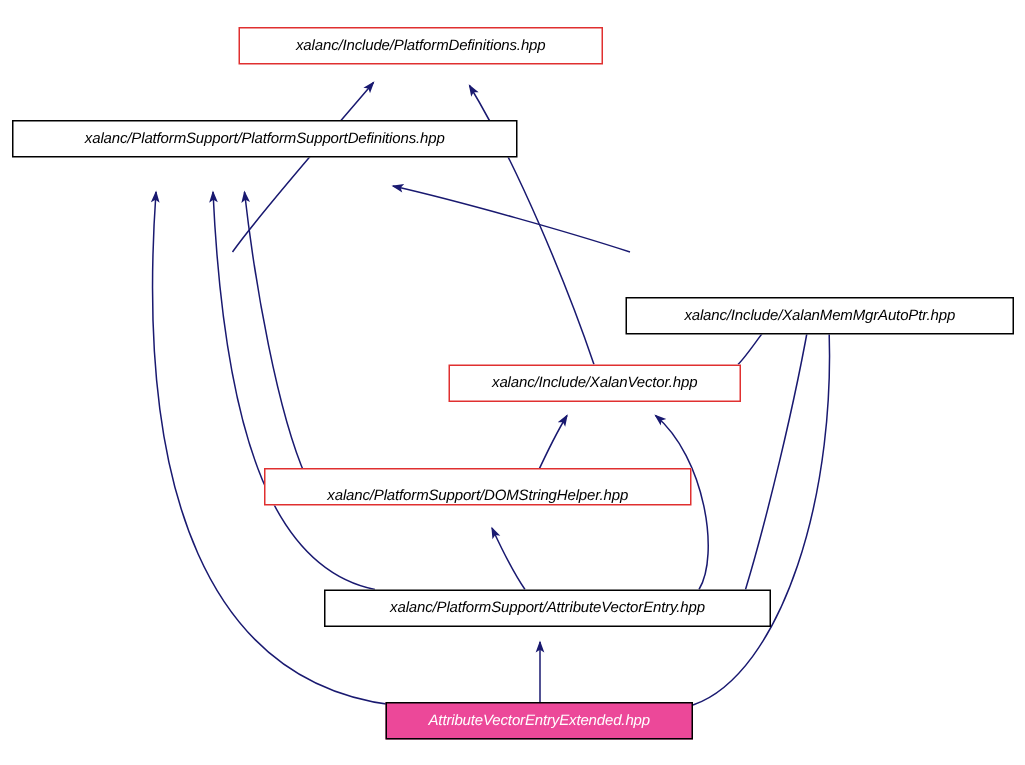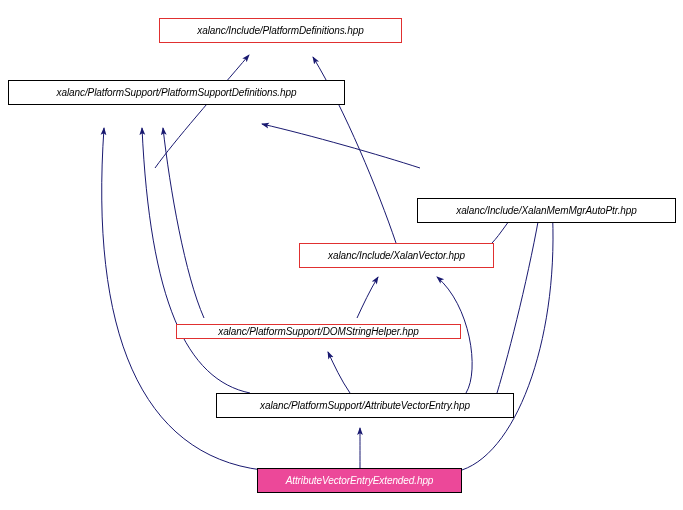--- a/index.html
+++ b/index.html
@@ -89,21 +89,21 @@
   </div>
 
   <div class="node" style="left: 417px; top: 168px; width: 259px; height: 25px; margin-top: 30px;">
     <span class="node-label">xalanc/Include/XalanMemMgrAutoPtr.hpp</span>
   </div>
 
   <div class="node red" style="left: 299px; top: 243px; width: 195px; height: 25px;">
     <span class="node-label">xalanc/Include/XalanVector.hpp</span>
   </div>
 
-  <div class="node red" style="left: 176px; top: 324px; width: 285px; height: 15px;">
+  <div class="node red" style="left: 176px; top: 312px; width: 285px; height: 25px; align-items: flex-end;">
     <span class="node-label">xalanc/PlatformSupport/DOMStringHelper.hpp</span>
   </div>
 
   <div class="node" style="left: 216px; top: 393px; width: 298px; height: 25px;">
     <span class="node-label">xalanc/PlatformSupport/AttributeVectorEntry.hpp</span>
   </div>
 
   <div class="node highlight" style="left: 257px; top: 468px; width: 205px; height: 25px;">
     <span class="node-label">AttributeVectorEntryExtended.hpp</span>
   </div>

